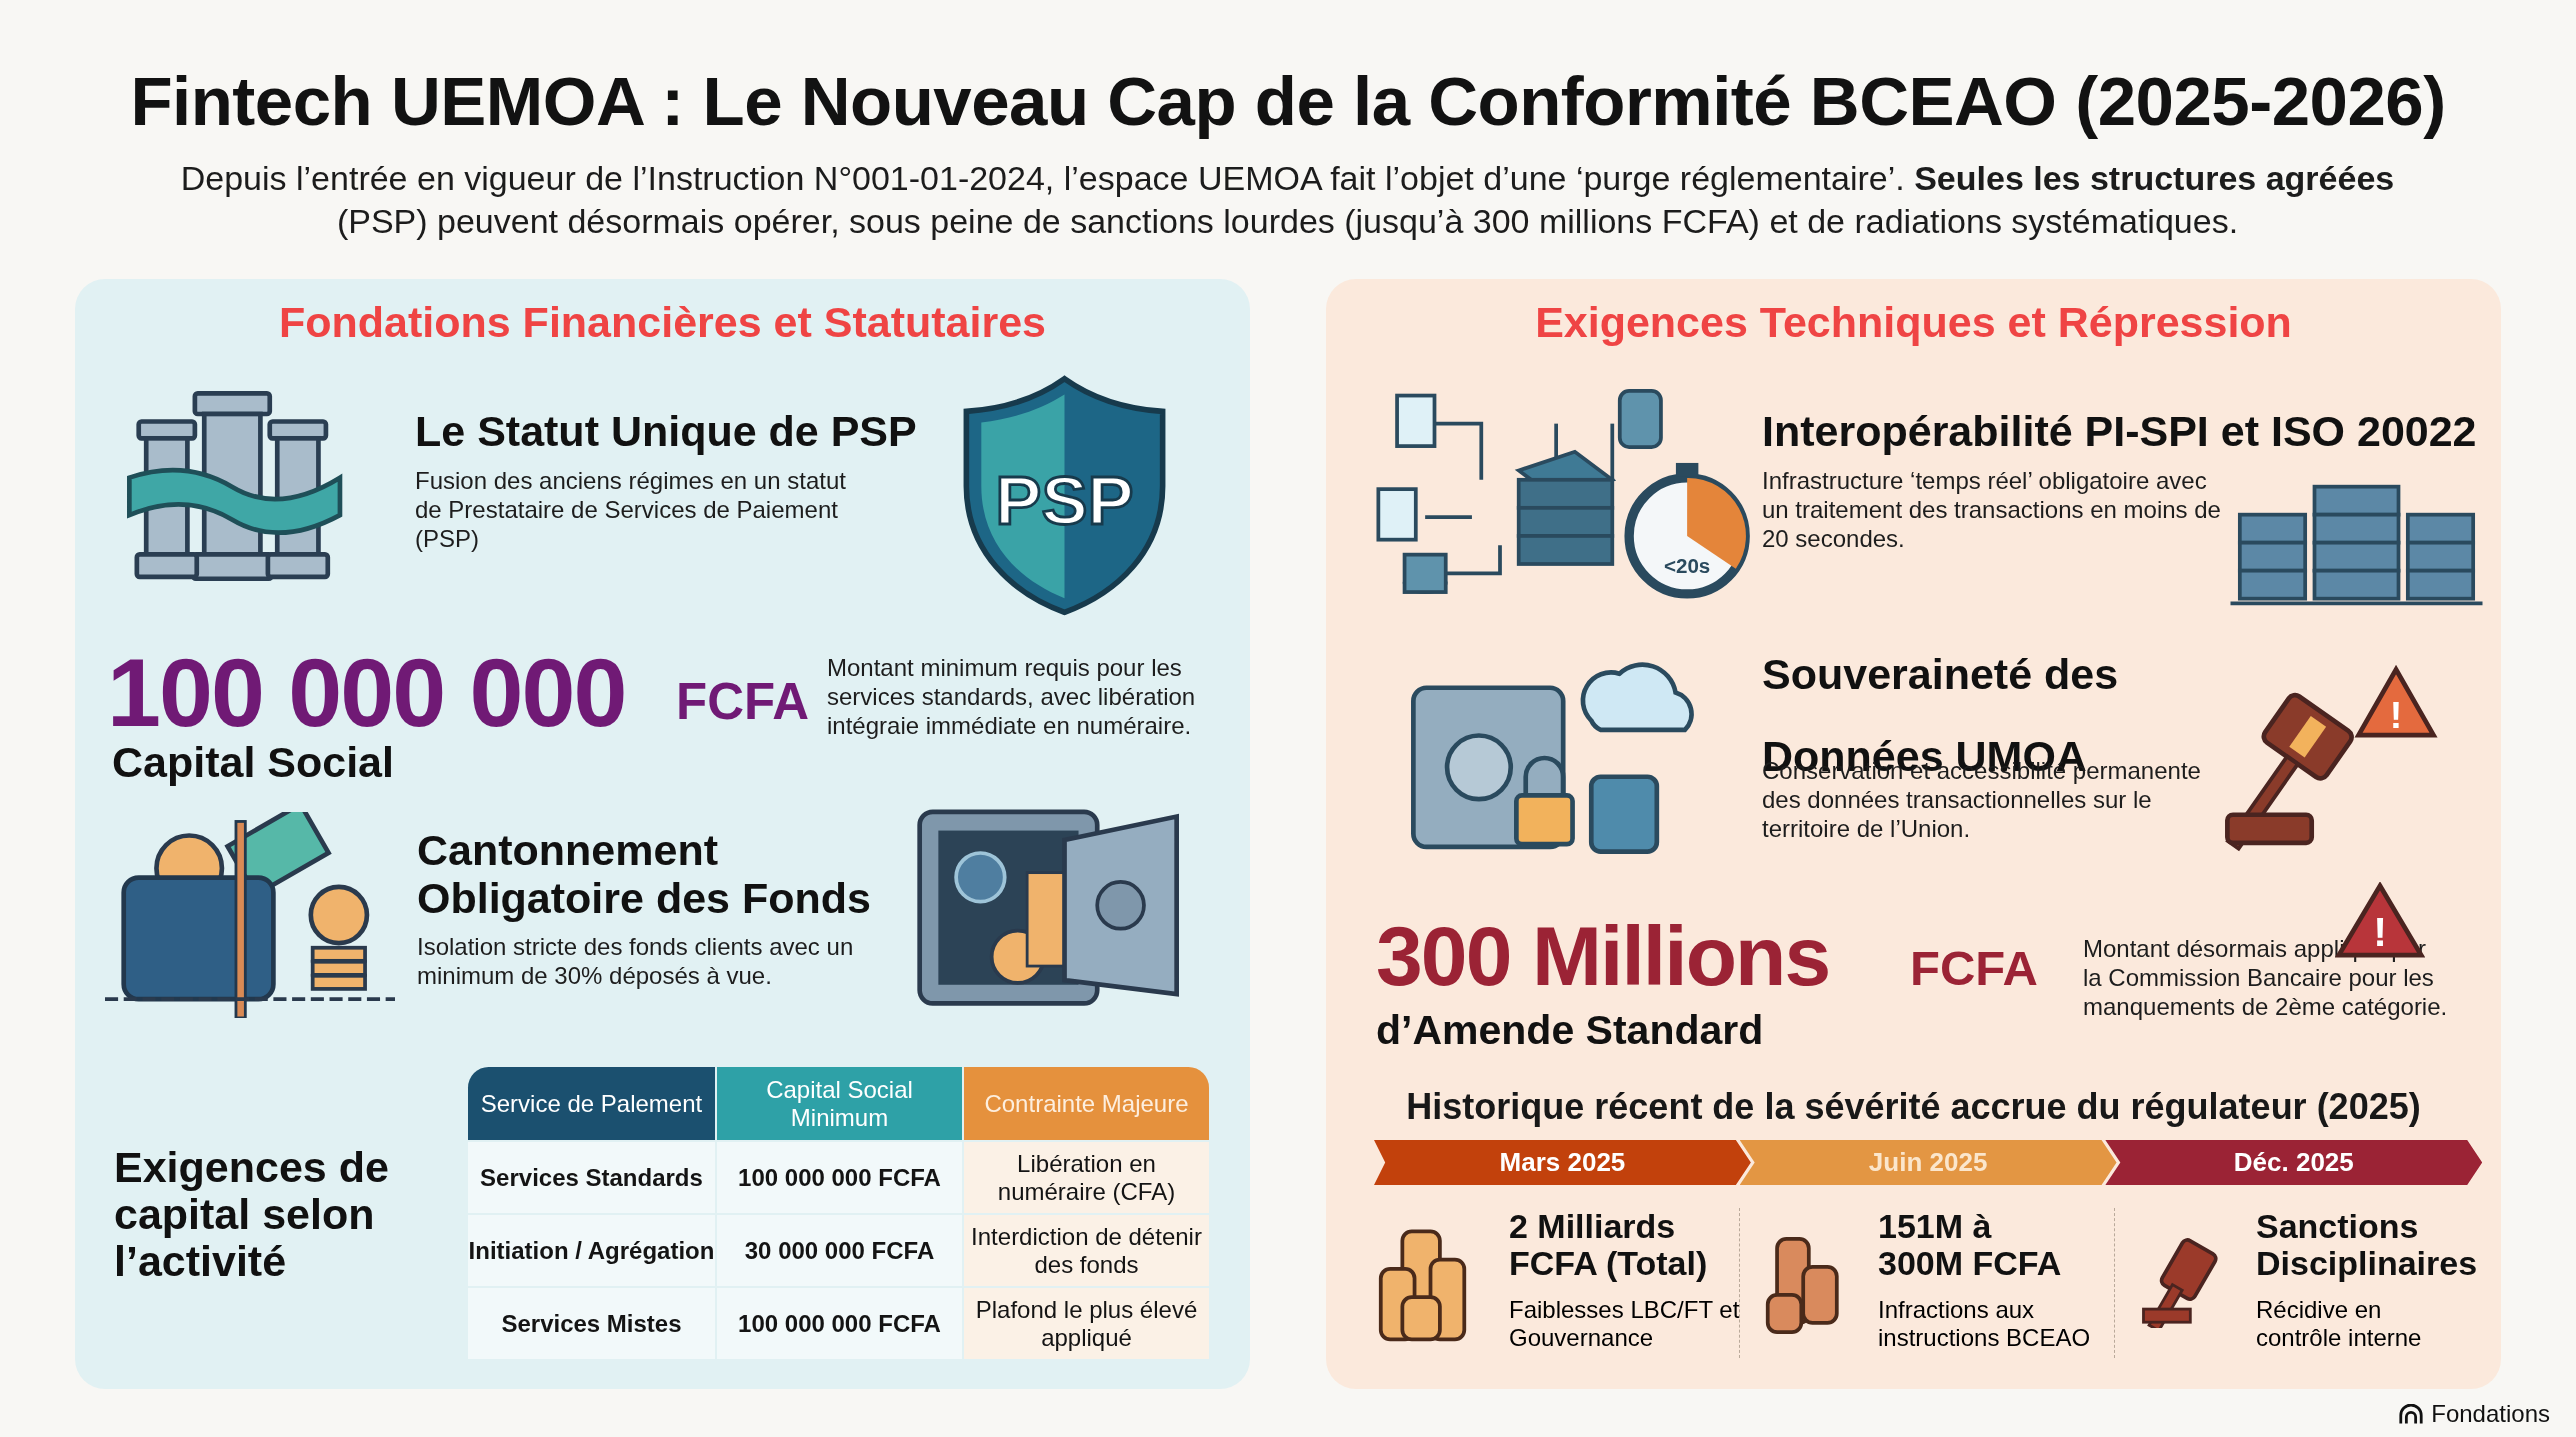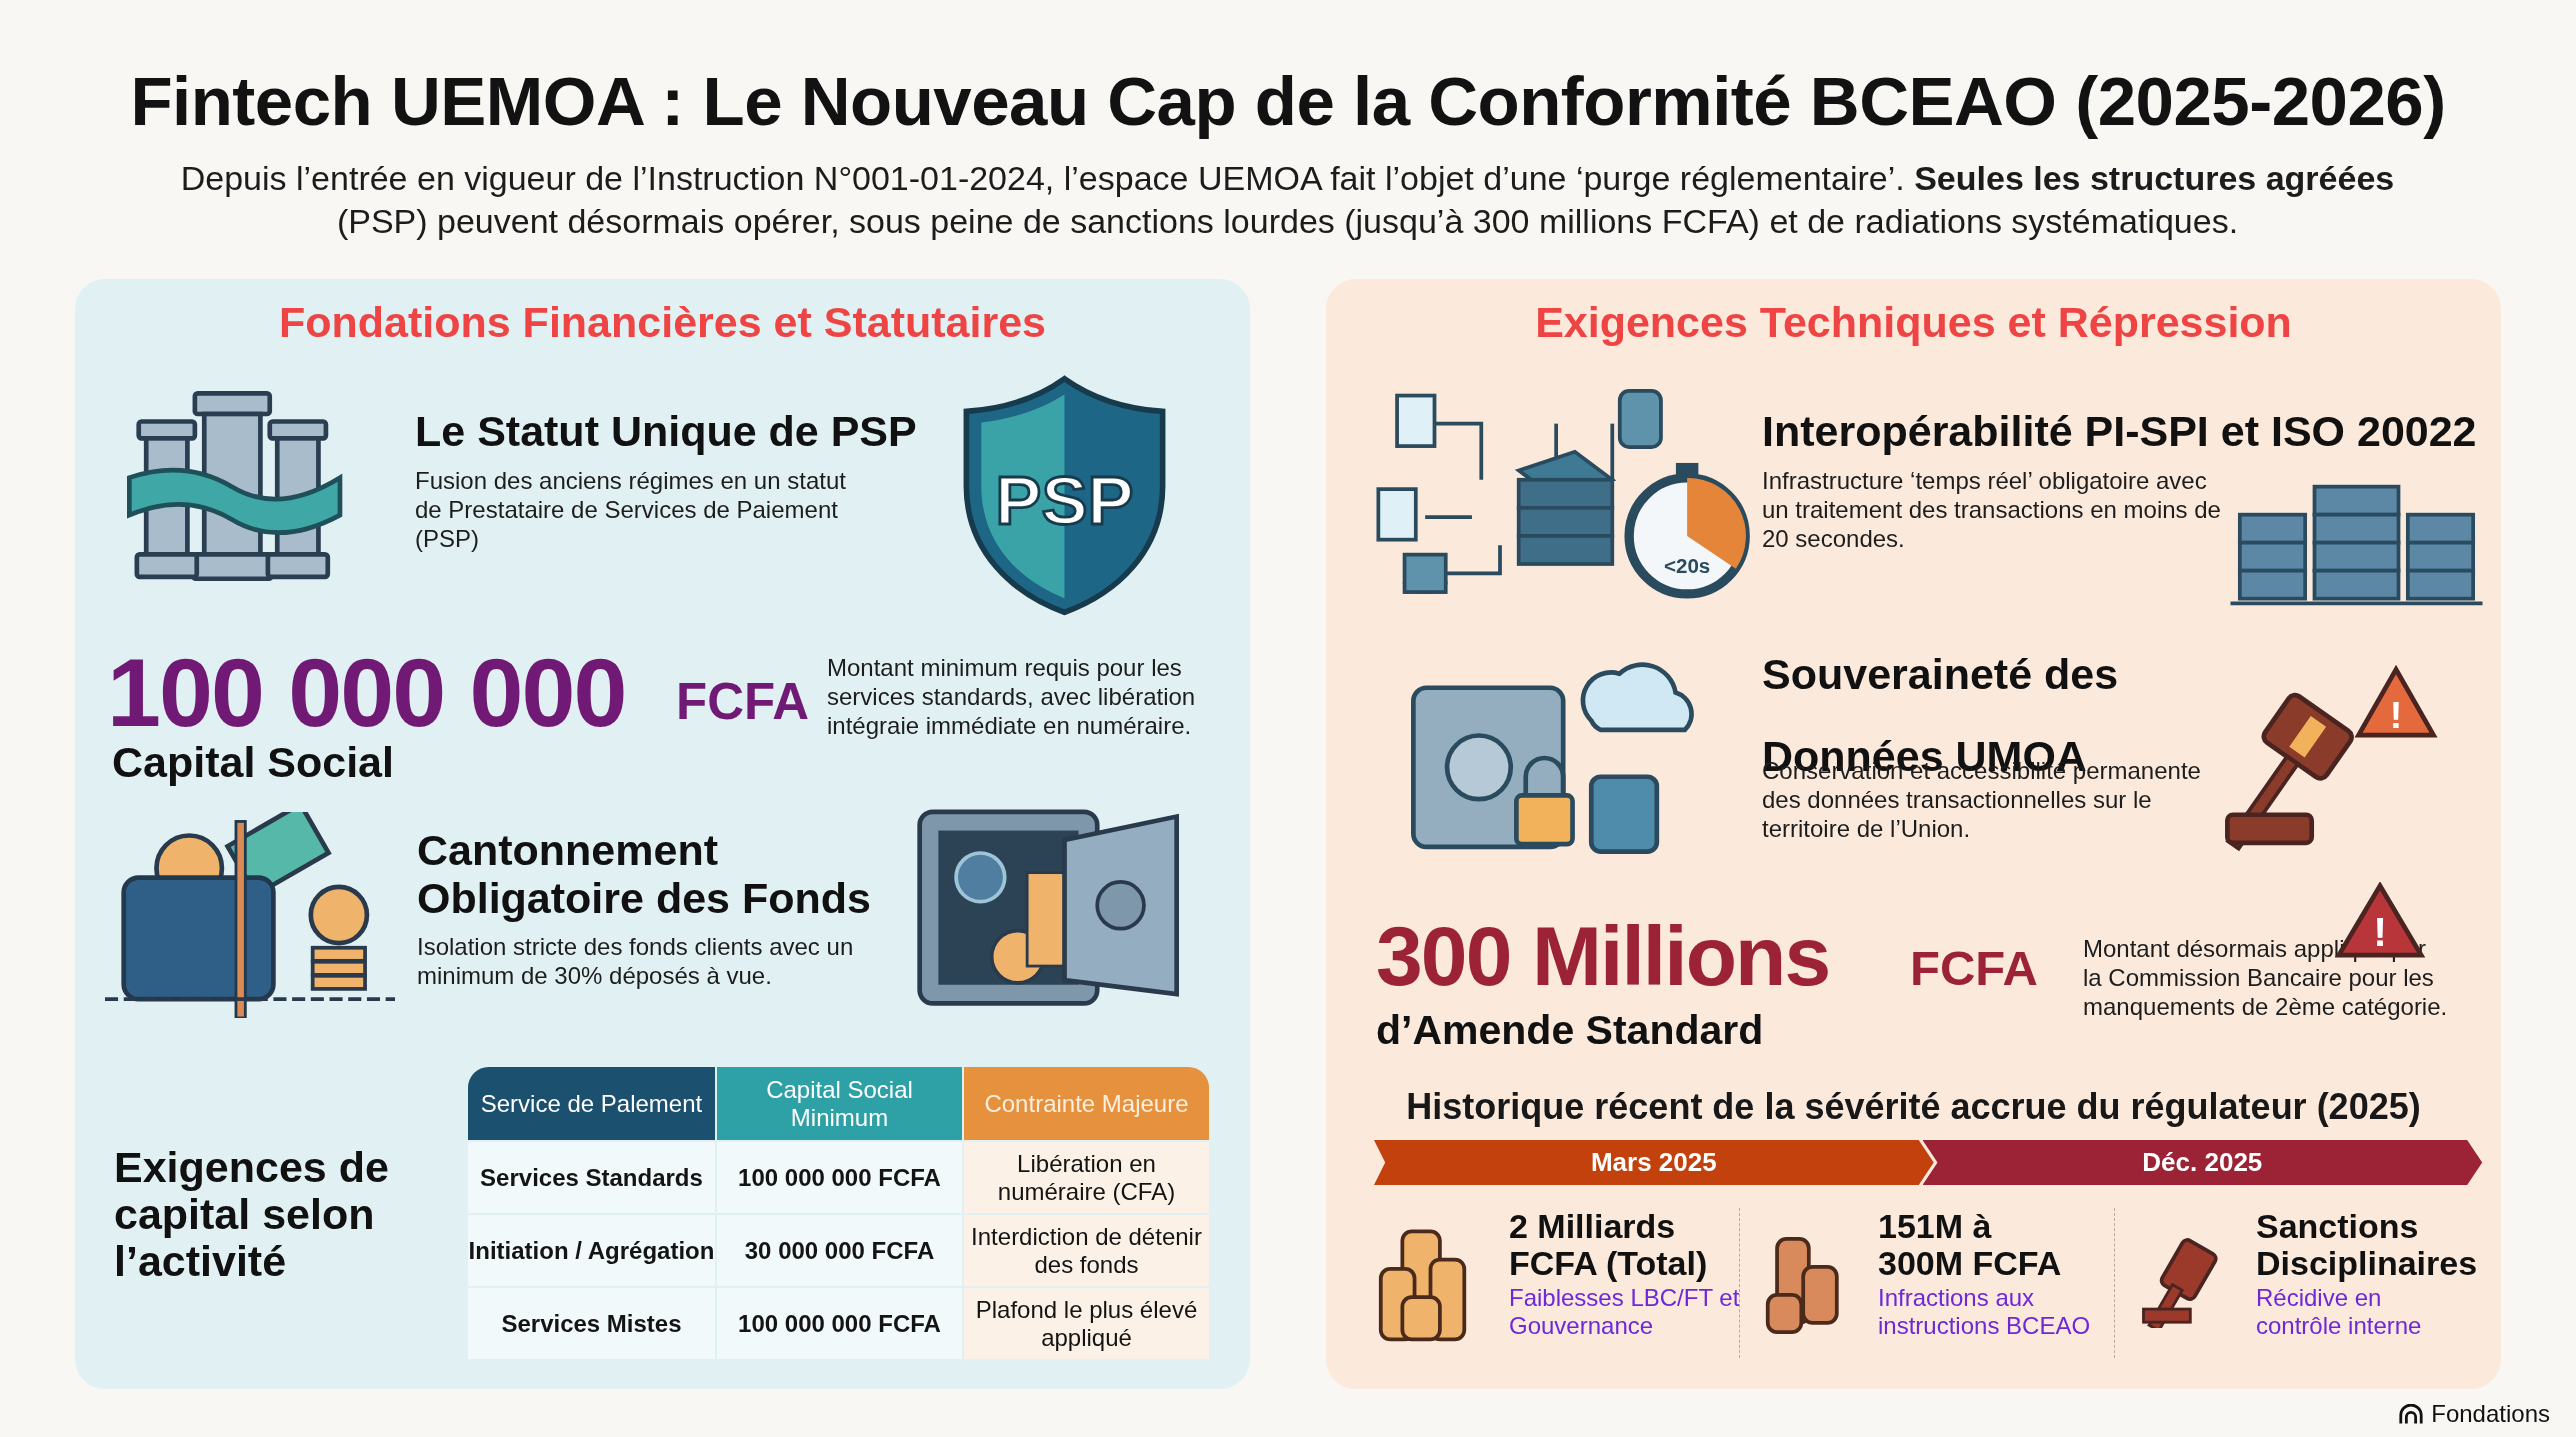--- a/index.html
+++ b/index.html
@@ -26,21 +26,21 @@
 .tbl th.c3{background:#e5913d;border-left:2.8px solid #e1f1f3;border-top-right-radius:20.6px;color:#fdeede}
 .tbl td{height:73px;font-size:24px;line-height:28px;text-align:center;background:#f2f9fa;border-top:2.8px solid #e1f1f3;color:#141414}
 .tbl td.c2{border-left:2.8px solid #e1f1f3;font-weight:700}
 .tbl td.c3{border-left:2.8px solid #e1f1f3;background:#fbf1e6}
 .tbl td.c1{font-weight:700}
 .tl{left:1374px;top:1140px;height:45px;width:1097px;display:flex}
 .tl .seg{flex:1;height:45px;display:flex;align-items:center;justify-content:center;font-size:26px;font-weight:700;color:#fff;clip-path:polygon(0 0,calc(100% - 15px) 0,100% 50%,calc(100% - 15px) 100%,0 100%,15px 50%);margin-right:-11.2px}
 .tl .seg:first-child{clip-path:polygon(0 0,calc(100% - 15px) 0,100% 50%,calc(100% - 15px) 100%,0 100%,11.2px 50%)}
 .col{top:1208px;width:365px;height:159px}
 .col .h{font-size:34px;font-weight:700;line-height:37px;color:#111}
-.col .d{font-size:24px;line-height:28px;color:#6d28d9;margin-top:2px}
+.col .d{font-size:24px;line-height:28px;color:#000000;margin-top:14px}
 .vdiv{top:1208px;width:0;height:150px;border-left:1.9px dashed #b9a99a}
 .brand{right:26px;top:1400px;font-size:24px;font-weight:400;color:#111;display:flex;align-items:center;gap:7.5px}
 svg{display:block}
 </style>
 </head>
 <body>
 
 <div class="abs title">Fintech UEMOA : Le Nouveau Cap de la Conformité BCEAO (2025-2026)</div>
 <div class="abs sub">
   <span>Depuis l’entrée en vigueur de l’Instruction N°001-01-2024, l’espace UEMOA fait l’objet d’une ‘purge réglementaire’. </span><b>Seules les structures agréées</b><br>
@@ -231,20 +231,21 @@
 <svg width="90" height="77" viewBox="0 0 96 82">
       <polygon points="48,4 92,78 4,78" fill="#b8353a" stroke="#4a2420" stroke-width="5"></polygon>
       <text x="48" y="68" text-anchor="middle" font-family="Liberation Sans,sans-serif" font-weight="700" font-size="44" fill="#fff">!</text>
     </svg>
   </div>
 
 <div class="abs" style="left:1326px;width:1175px;top:1086px;text-align:center;font-size:36px;font-weight:700;color:#181818">Historique récent de la sévérité accrue du régulateur (2025)</div>
 
 <div class="abs tl">
   <div class="seg" style="background:#c2410c;color:#fff">Mars 2025</div>
+  <div class="seg" style="background:#e39643;color:#fbe6cc">Juin 2025</div>
   <div class="seg" style="background:#9b2335;color:#fff">Déc. 2025</div>
 </div>
 
 <div class="abs" style="left:1376px;top:1222px">
 <svg width="94" height="122" viewBox="0 0 100 130">
       <g fill="#f0b36c" stroke="#4a2a1a" stroke-width="4">
 <rect x="28" y="10" width="40" height="110" rx="10"></rect>
         <rect x="5" y="50" width="36" height="75" rx="10"></rect>
         <rect x="58" y="40" width="36" height="85" rx="10"></rect>
         <rect x="28" y="80" width="40" height="45" rx="10"></rect>

